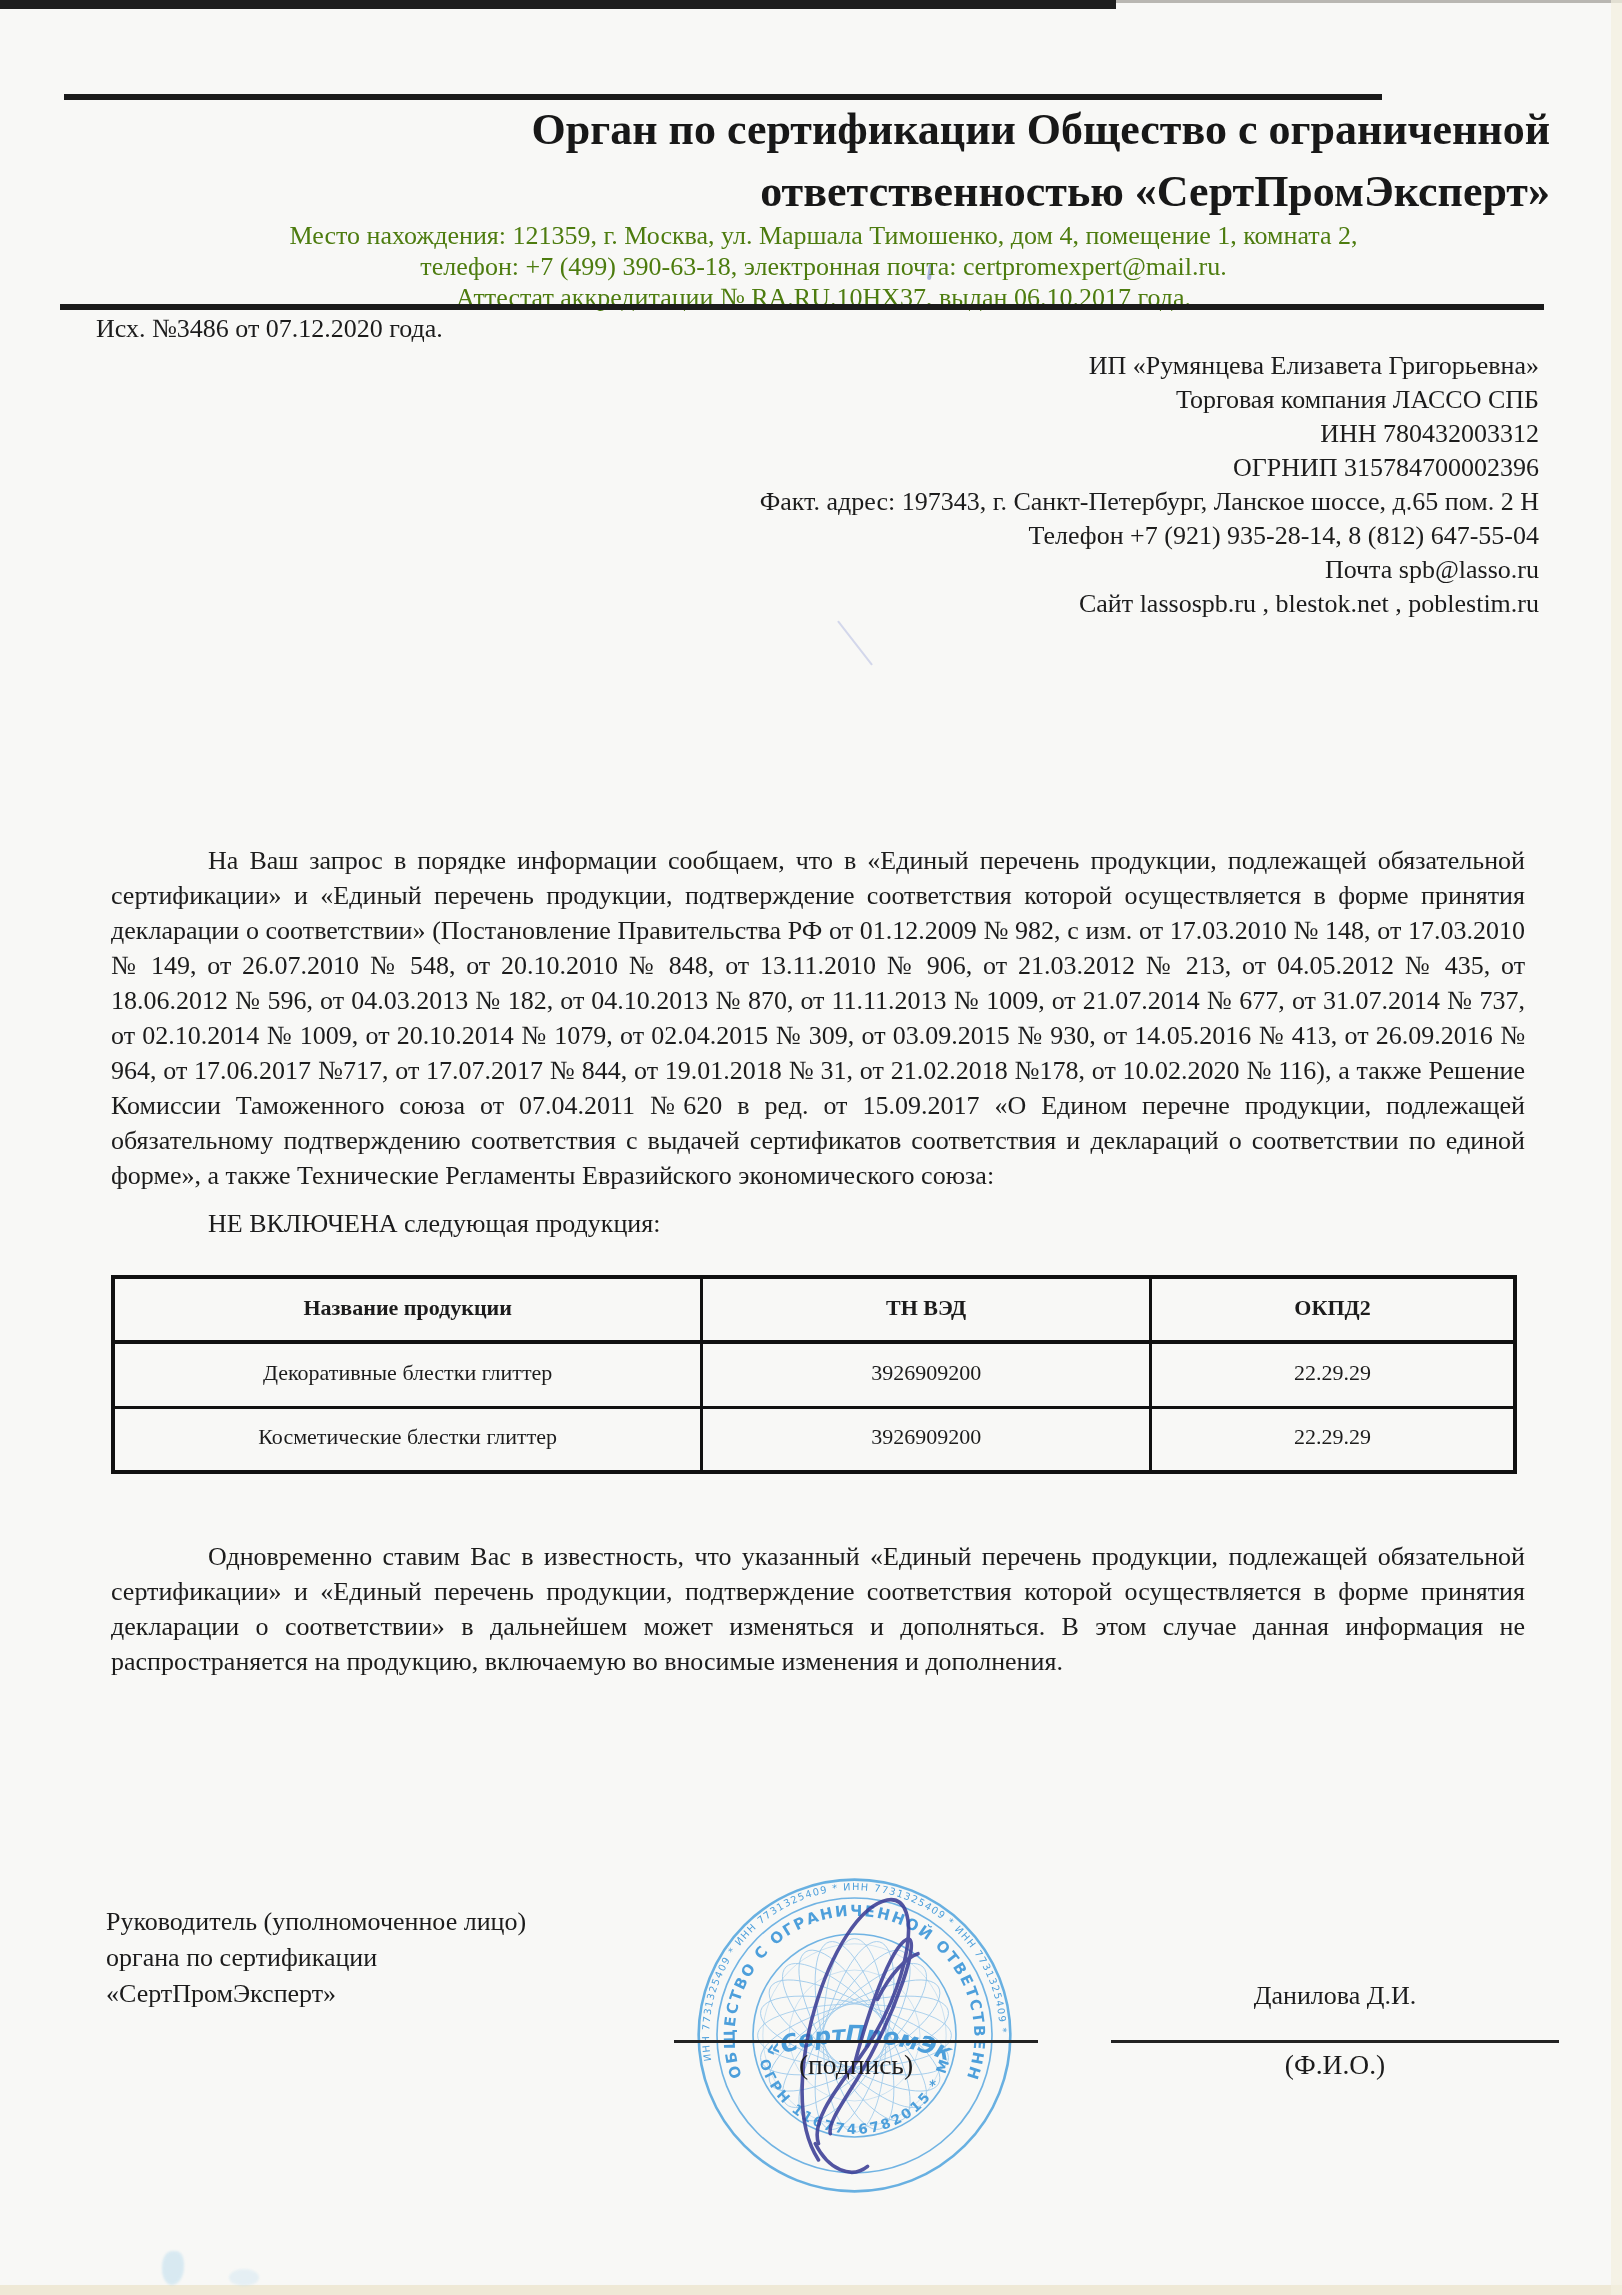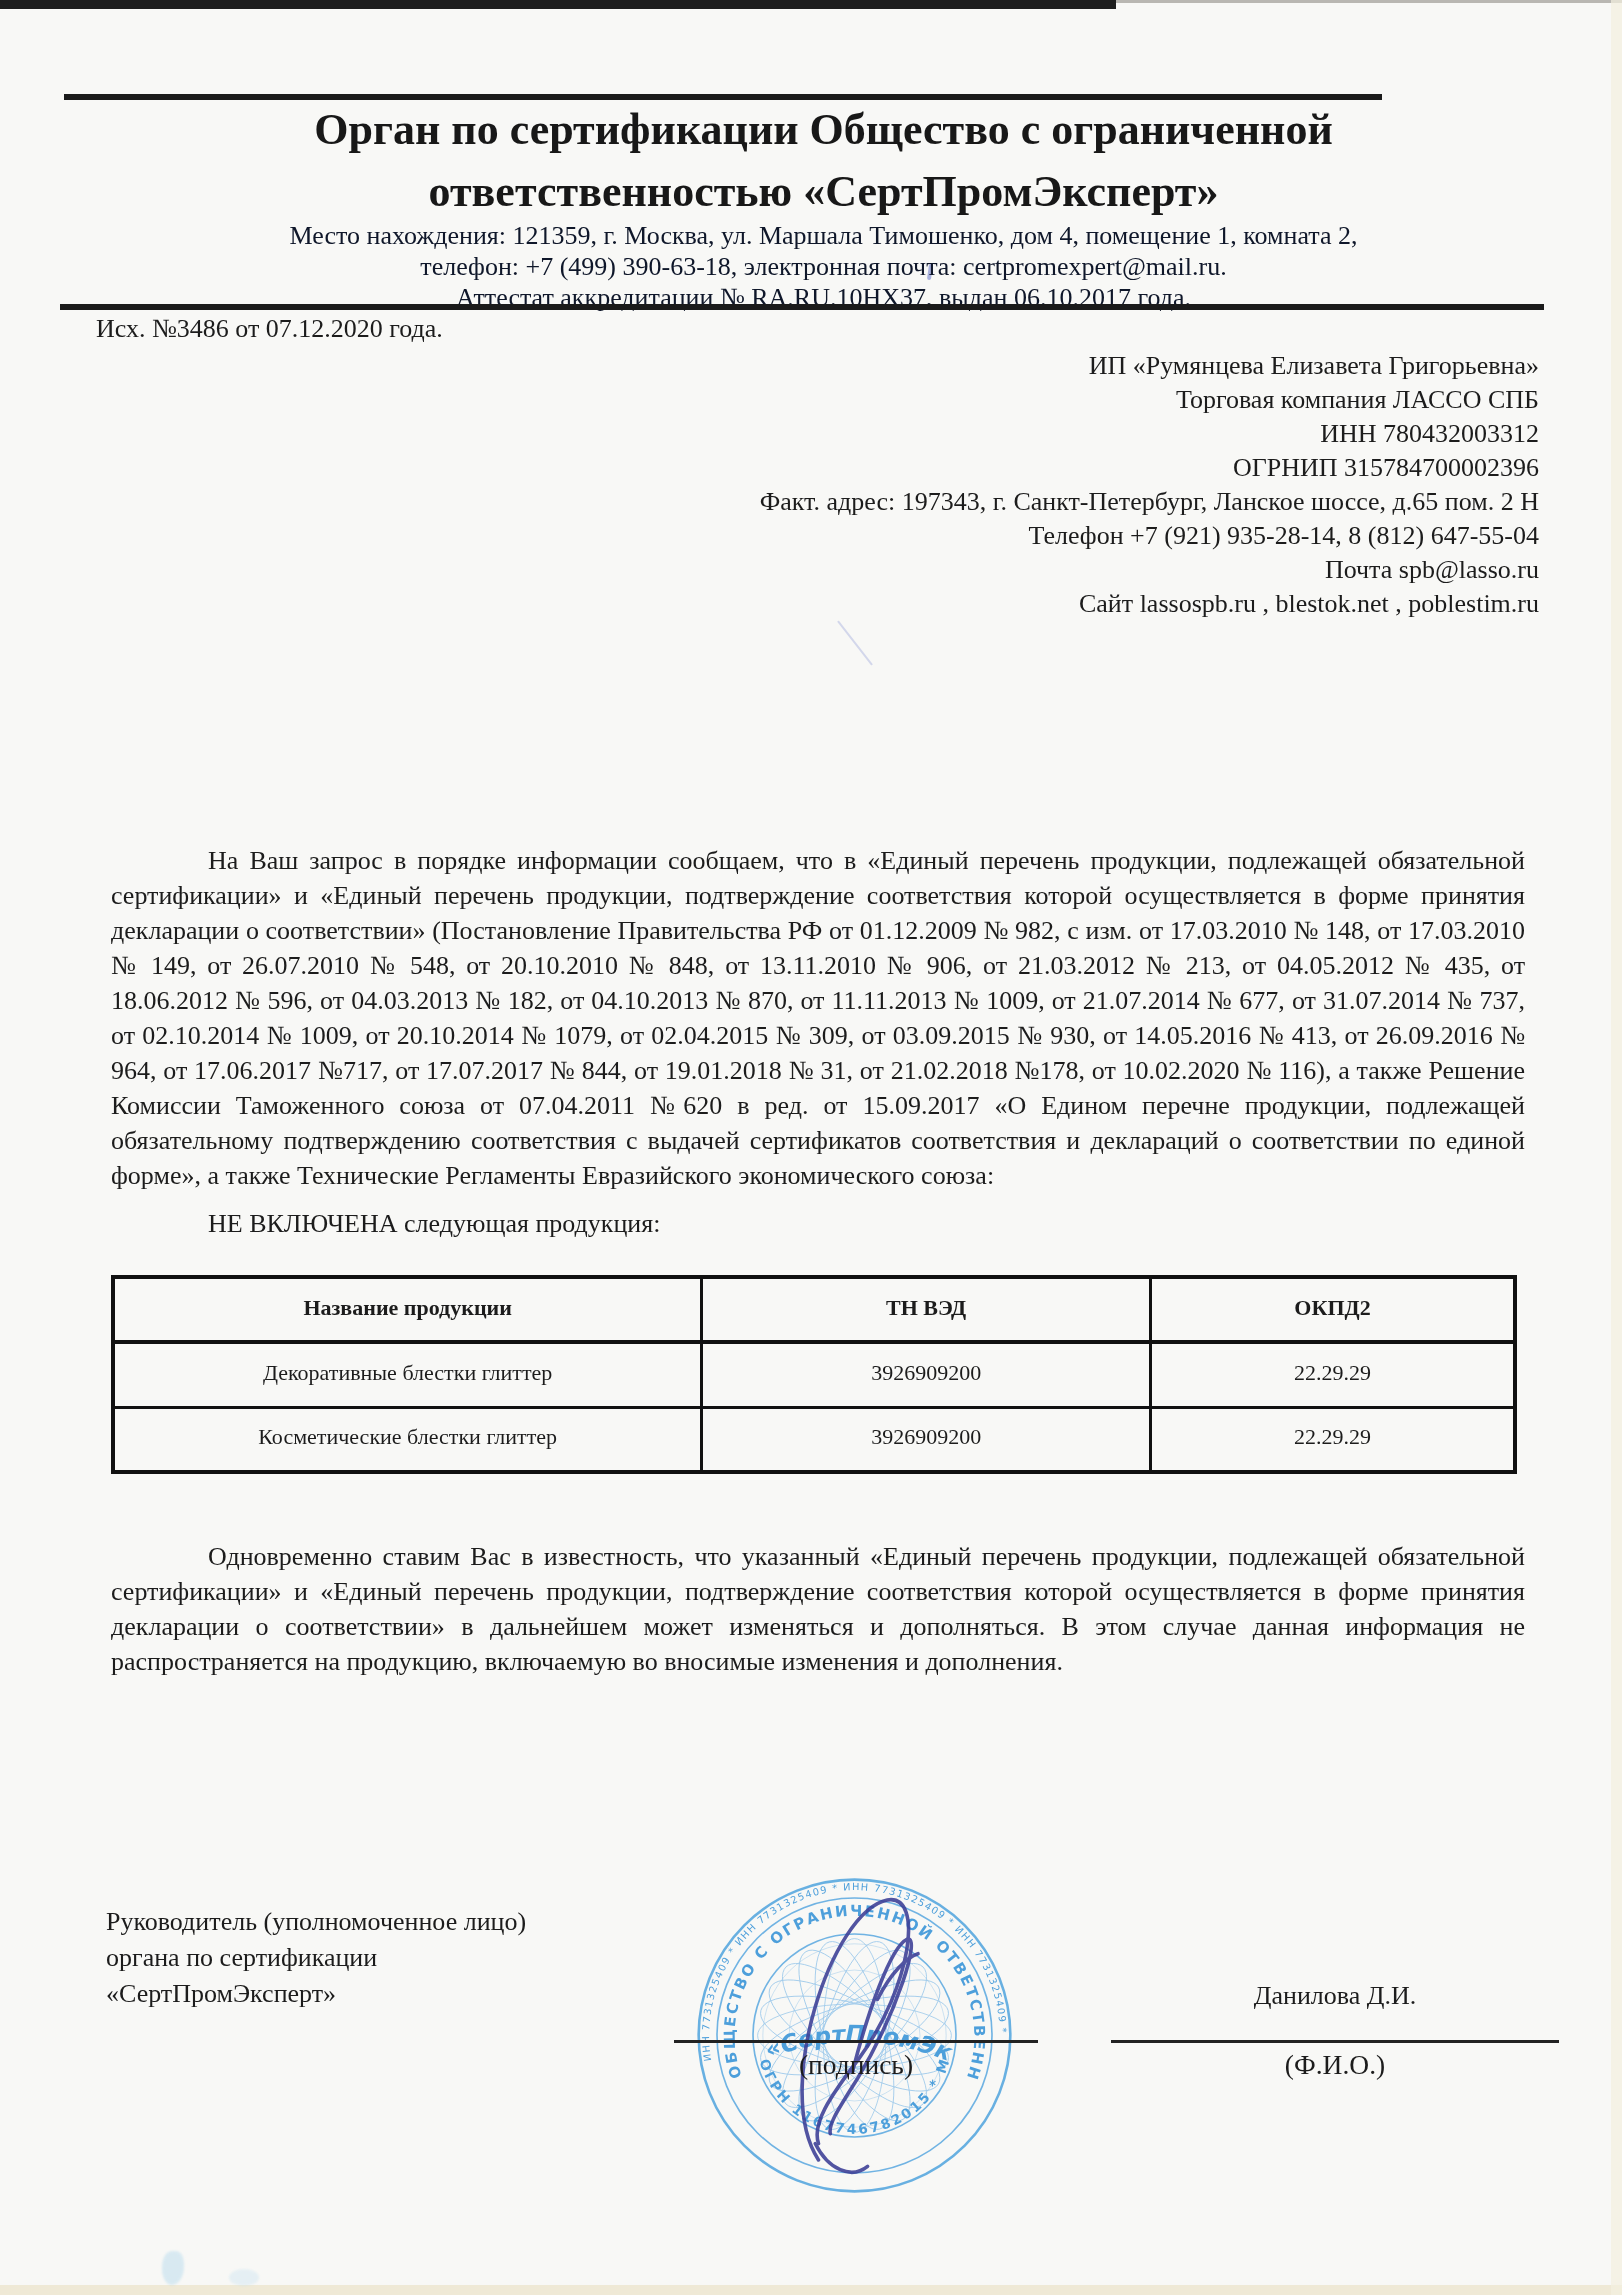--- a/index.html
+++ b/index.html
@@ -14,24 +14,24 @@
   .scan-top-strip2{left:1116px;top:0;width:507px;height:3.3px;background:#b9b7b2;}
   .scan-bottom-strip{left:0;top:2285px;width:1623px;height:10.5px;background:#efe9d6;}
   .scan-right-strip{left:1611px;top:0;width:11.8px;height:2295px;background:#f3efe0;opacity:.7;}
   .blue-dash{left:928px;top:264px;width:3.9px;height:15.7px;background:#6a79c8;opacity:.55;transform:rotate(8deg);border-radius:2px;}
   .blue-scratch{left:854px;top:615px;width:2px;height:56px;background:#7f8ccf;opacity:.30;transform:rotate(-38deg);border-radius:1.3px;}
   .blue-smudge1{left:162px;top:2251px;width:22px;height:34px;background:#9fd0ea;opacity:.35;border-radius:50% 40% 60% 50%;filter:blur(1.3px);}
   .blue-smudge2{left:229px;top:2269px;width:30px;height:17px;background:#bcdcf0;opacity:.3;border-radius:50%;filter:blur(1.3px);}
   
   .rule-top{left:64px;top:94px;width:1318px;height:5.9px;background:#1b1b1b;}
   .rule-bottom{left:60px;top:304px;width:1484px;height:5.9px;background:#1b1b1b;}
-  .lh-title{left:97px;top:99px;width:1453px;text-align:center;
+  .lh-title{left:97px;top:99px;width:1453px;text-align:right;
     font-size:44px;font-weight:bold;line-height:62px;color:#181818;}
   .lh-addr{left:97px;top:220px;width:1453px;text-align:center;
-    font-size:26px;line-height:31px;color:#0f172a;}
+    font-size:26px;line-height:31px;color:#4d7c0f;}
   .ref-line{left:96px;top:314px;font-size:26px;}
   .recipient{left:654px;top:349px;width:885px;text-align:right;
     font-size:26px;line-height:34px;}
   .doc-title{left:98px;top:720px;width:1453px;text-align:center;
     font-size:38px;font-weight:bold;letter-spacing:2px;}
   .doc-flow{left:98px;top:830px;width:1440px;}
   .doc-flow p{margin:13px;font-size:26px;line-height:35px;text-align:justify;text-indent:97px;}
   .doc-flow p.no-just{text-align:left;}
   table.products{
     border-collapse:collapse;margin:34px 0 0 13px;width:1406px;

